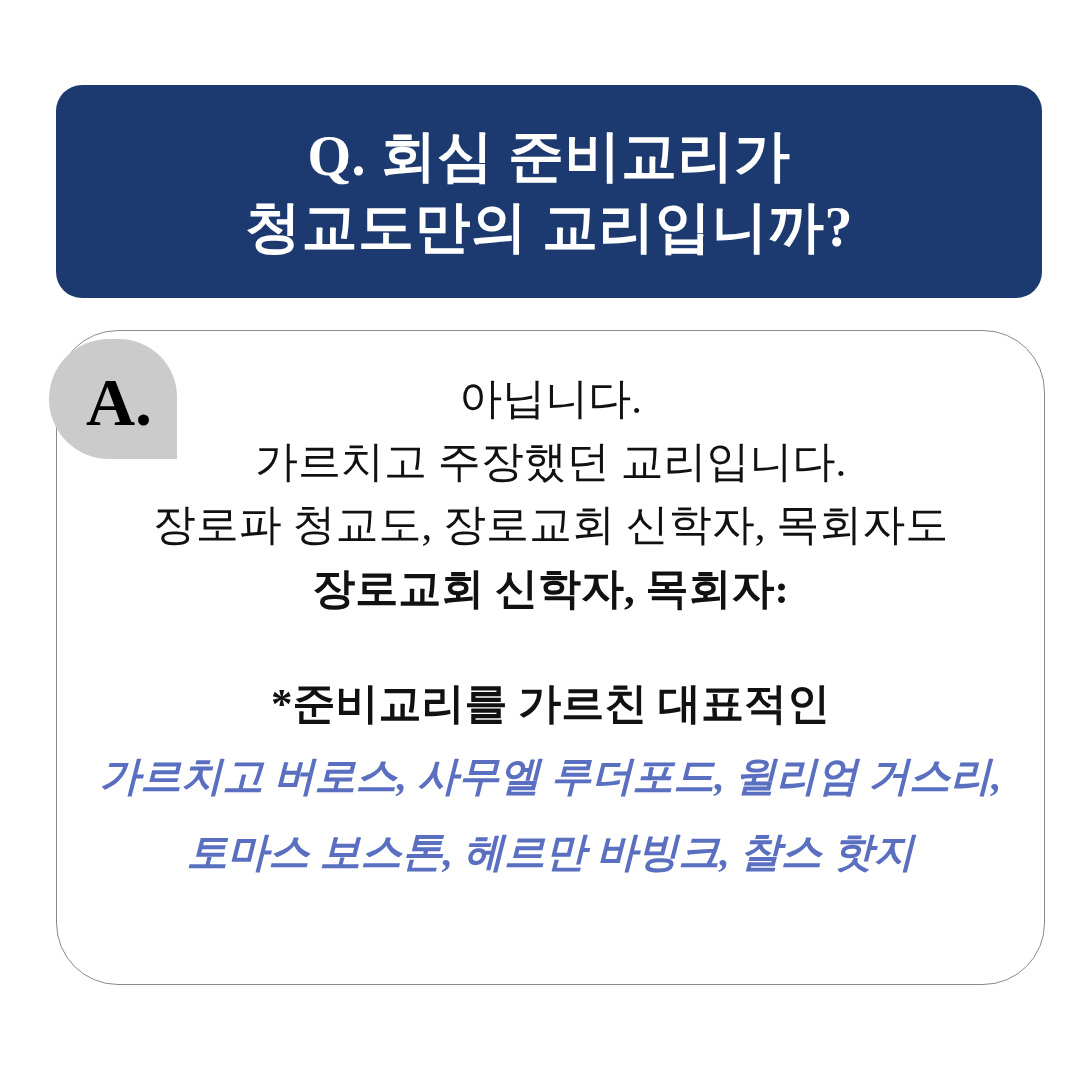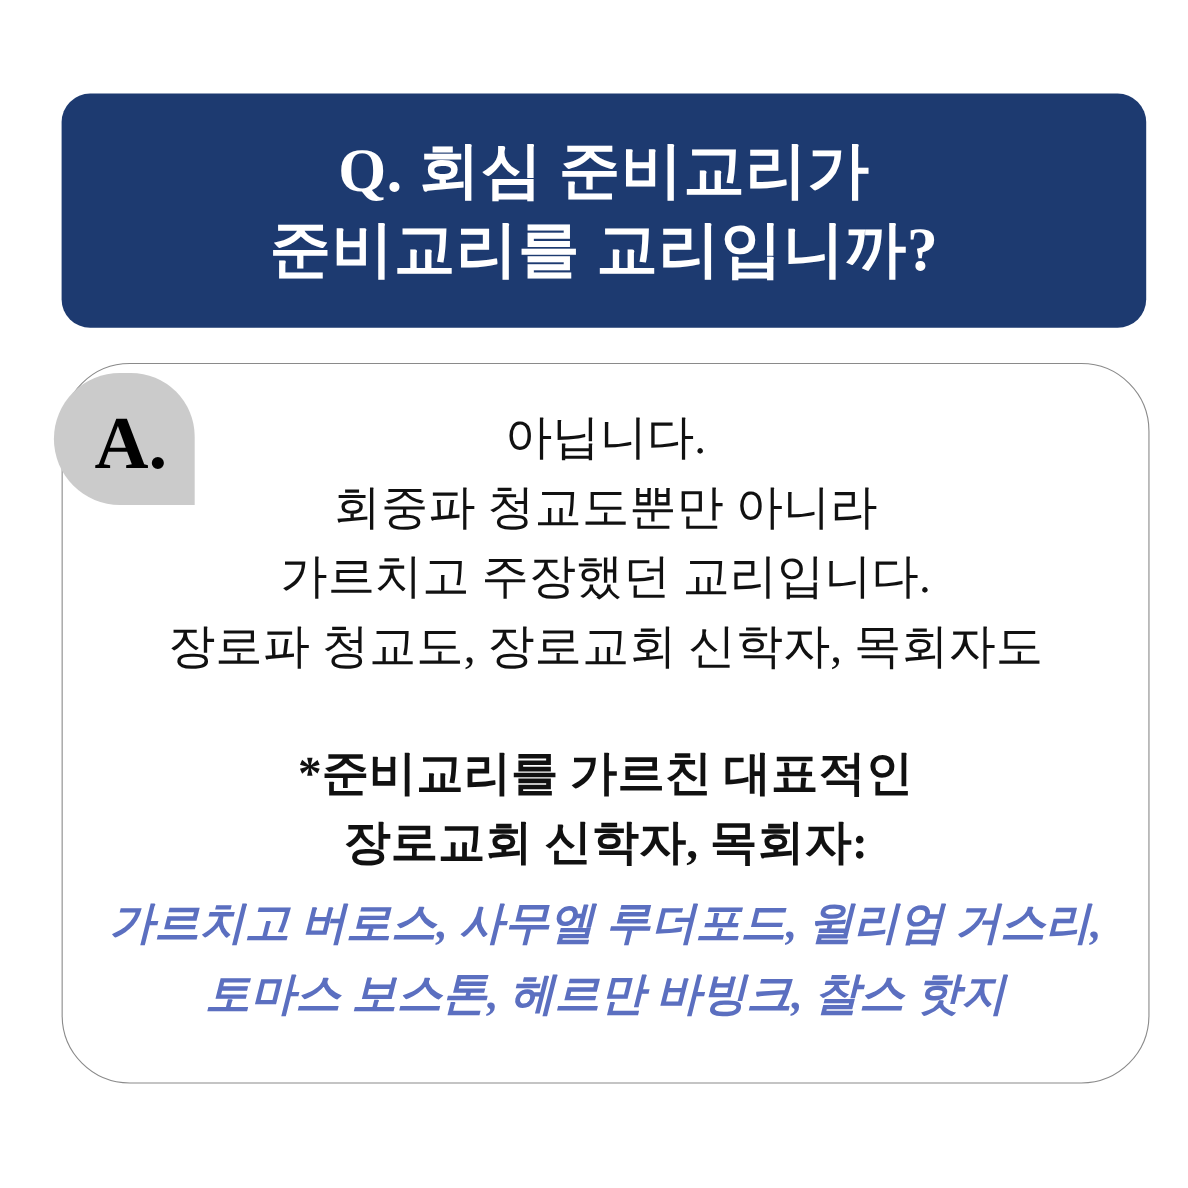--- a/index.html
+++ b/index.html
@@ -130,36 +130,35 @@
     white-space: nowrap;
   }
 </style>
 </head>
 <body>
 
 <div class="page">
 
   <div class="question-banner">
     <div class="question-line">Q. 회심 준비교리가</div>
-    <div class="question-line">준비교리를 교리입니까?</div>
+    <div class="question-line">청교도만의 교리입니까?</div>
   </div>
 
   <div class="answer-card">
 
     <div class="answer-body">
       <div class="answer-para intro">아닙니다.</div>
-      <div class="answer-para intro">회중파 청교도뿐만 아니라</div>
       <div class="answer-para intro">가르치고 주장했던 교리입니다.</div>
       <div class="answer-para intro">장로파 청교도, 장로교회 신학자, 목회자도</div>
 
+      <div class="answer-para emphasis" style="margin-top:0">장로교회 신학자, 목회자:</div>
       <div class="answer-para emphasis">*준비교리를 가르친 대표적인</div>
-      <div class="answer-para emphasis" style="margin-top:0">장로교회 신학자, 목회자:</div>
 
       <div class="name-list">가르치고 버로스, 사무엘 루더포드, 윌리엄 거스리,</div>
-      <div class="name-list" style="margin-top:0">토마스 보스톤,  헤르만 바빙크, 찰스 핫지</div>
+      <div class="name-list" style="margin-top:12px">토마스 보스톤,  헤르만 바빙크, 찰스 핫지</div>
     </div>
 
     <div class="answer-badge">
       <span class="answer-badge-label">A.</span>
     </div>
 
   </div>
 
 </div>
 

